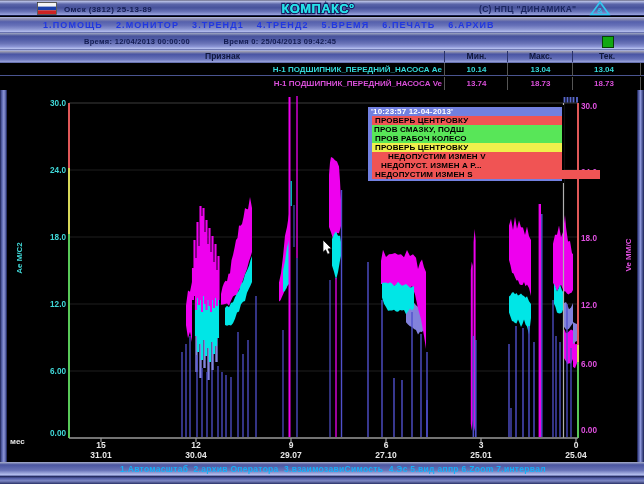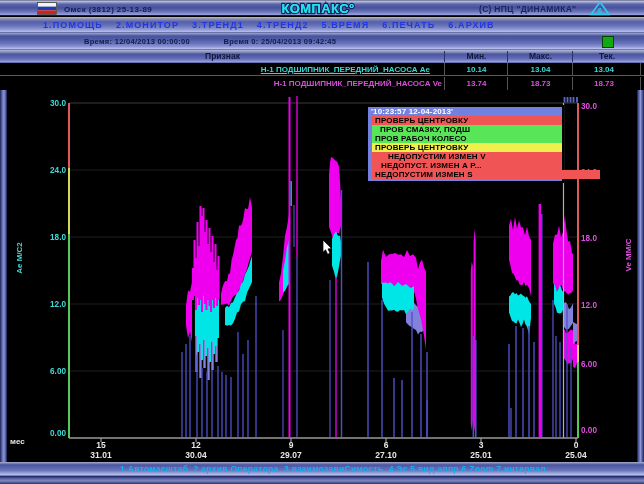--- a/index.html
+++ b/index.html
@@ -40,21 +40,21 @@
     <div style="position:absolute;left:0;top:0;width:445px;text-align:center;">Признак</div>
     <div style="position:absolute;left:445px;top:0;width:63px;text-align:center;">Мин.</div>
     <div style="position:absolute;left:508px;top:0;width:65px;text-align:center;">Макс.</div>
     <div style="position:absolute;left:573px;top:0;width:68px;text-align:center;">Тек.</div>
     <div style="position:absolute;left:444px;top:1px;width:1px;height:11px;background:#2a3268;"></div>
     <div style="position:absolute;left:507px;top:1px;width:1px;height:11px;background:#2a3268;"></div>
     <div style="position:absolute;left:572px;top:1px;width:1px;height:11px;background:#2a3268;"></div>
   </div>
 
   <div class="bar" style="top:63px;height:13px;background:#000;color:#35d8d8;font:bold 8px/13px 'Liberation Sans',sans-serif;border-bottom:1px solid #4a5490;">
-    <div style="position:absolute;right:214px;top:0;text-decoration:underline;">Н-1 ПОДШИПНИК_ПЕРЕДНИЙ_НАСОСА Ае</div>
+    <div style="position:absolute;right:202px;top:0;">Н-1 ПОДШИПНИК_ПЕРЕДНИЙ_НАСОСА Ае</div>
     <div style="position:absolute;left:445px;top:0;width:63px;text-align:center;">10.14</div>
     <div style="position:absolute;left:508px;top:0;width:65px;text-align:center;">13.04</div>
     <div style="position:absolute;left:573px;top:0;width:62px;text-align:center;">13.04</div>
     <div style="position:absolute;left:444px;top:0;width:1px;height:13px;background:#555;"></div>
     <div style="position:absolute;left:507px;top:0;width:1px;height:13px;background:#555;"></div>
     <div style="position:absolute;left:572px;top:0;width:1px;height:13px;background:#555;"></div>
     <div style="position:absolute;left:640px;top:0;width:1px;height:13px;background:#555;"></div>
   </div>
   <div class="bar" style="top:77px;height:27px;background:#000;color:#d84fd8;font:bold 8px/13px 'Liberation Sans',sans-serif;border-bottom:1px solid #4a5490;">
     <div style="position:absolute;right:202px;top:0;">Н-1 ПОДШИПНИК_ПЕРЕДНИЙ_НАСОСА Ve</div>
@@ -223,21 +223,21 @@
 <text x="576" y="368" fill="#e8e8e8" font-size="8.5" font-weight="bold" text-anchor="middle" letter-spacing="0" font-family="Liberation Sans, sans-serif">25.04</text>
 <text x="10" y="354" fill="#e8e8e8" font-size="8" font-weight="bold" text-anchor="start" letter-spacing="0" font-family="Liberation Sans, sans-serif">мес</text>
 <text x="22" y="168" fill="#40d8d8" font-size="8" font-weight="bold" text-anchor="middle" font-family="Liberation Sans, sans-serif" transform="rotate(-90 22 168)">Ае М/С2</text>
 <text x="631" y="165" fill="#e050e0" font-size="8" font-weight="bold" text-anchor="middle" font-family="Liberation Sans, sans-serif" transform="rotate(-90 631 165)">Ve ММ/С</text>
   </svg>
 
 <div style="position:absolute;left:366px;top:105px;width:198px;height:78px;background:#000;">
 <div style="position:absolute;left:2px;top:2px;width:194px;height:74px;background:#7280e0;">
 <div style="position:absolute;left:0px;top:0px;width:194px;height:9px;background:#7280e0;color:#ffffff;font:bold 8px/9px 'Liberation Sans',sans-serif;letter-spacing:0.15px;white-space:nowrap;padding-left:3px;box-sizing:border-box;">'10:23:57 12-04-2013'</div>
 <div style="position:absolute;left:4px;top:9px;width:190px;height:9px;background:#f05454;color:#000000;font:bold 8px/9px 'Liberation Sans',sans-serif;letter-spacing:0.15px;white-space:nowrap;padding-left:3px;box-sizing:border-box;">ПРОВЕРЬ ЦЕНТРОВКУ</div>
-<div style="position:absolute;left:4px;top:18px;width:190px;height:9px;background:#58e658;color:#000000;font:bold 8px/9px 'Liberation Sans',sans-serif;letter-spacing:0.15px;white-space:nowrap;padding-left:8px;box-sizing:border-box;">ПРОВ СМАЗКУ, ПОДШ</div>
+<div style="position:absolute;left:4px;top:18px;width:190px;height:9px;background:#58e658;color:#000000;font:bold 8px/9px 'Liberation Sans',sans-serif;letter-spacing:0.15px;white-space:nowrap;padding-left:2px;box-sizing:border-box;">ПРОВ СМАЗКУ, ПОДШ</div>
 <div style="position:absolute;left:4px;top:27px;width:190px;height:9px;background:#58e658;color:#000000;font:bold 8px/9px 'Liberation Sans',sans-serif;letter-spacing:0.15px;white-space:nowrap;padding-left:3px;box-sizing:border-box;">ПРОВ РАБОЧ КОЛЕСО</div>
 <div style="position:absolute;left:4px;top:36px;width:190px;height:9px;background:#f0f04c;color:#000000;font:bold 8px/9px 'Liberation Sans',sans-serif;letter-spacing:0.15px;white-space:nowrap;padding-left:3px;box-sizing:border-box;">ПРОВЕРЬ ЦЕНТРОВКУ</div>
 <div style="position:absolute;left:4px;top:45px;width:190px;height:9px;background:#f05454;color:#000000;font:bold 8px/9px 'Liberation Sans',sans-serif;letter-spacing:0.15px;white-space:nowrap;padding-left:16px;box-sizing:border-box;">НЕДОПУСТИМ ИЗМЕН V</div>
 <div style="position:absolute;left:4px;top:54px;width:190px;height:9px;background:#f05454;color:#000000;font:bold 8px/9px 'Liberation Sans',sans-serif;letter-spacing:0.15px;white-space:nowrap;padding-left:9px;box-sizing:border-box;">НЕДОПУСТ. ИЗМЕН А Р...</div>
 <div style="position:absolute;left:4px;top:63px;width:228px;height:9px;background:#f05454;color:#000000;font:bold 8px/9px 'Liberation Sans',sans-serif;letter-spacing:0.15px;white-space:nowrap;padding-left:3px;box-sizing:border-box;">НЕДОПУСТИМ ИЗМЕН S</div>
 </div>
     </div>
 
   <svg width="14" height="16" style="position:absolute;left:322px;top:240px;">
     <path d="M1,0 L1,12.2 L3.6,9.8 L5.6,14.3 L8,13.2 L6,8.9 L9.6,8.6 Z" fill="#fff" stroke="#000" stroke-width="0.7"></path>

